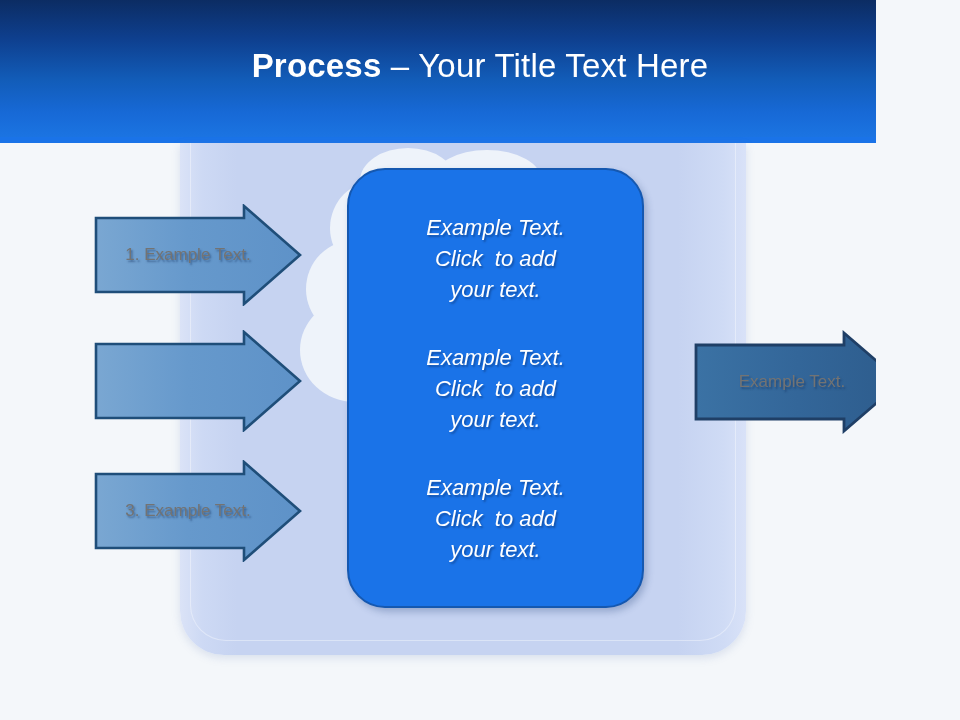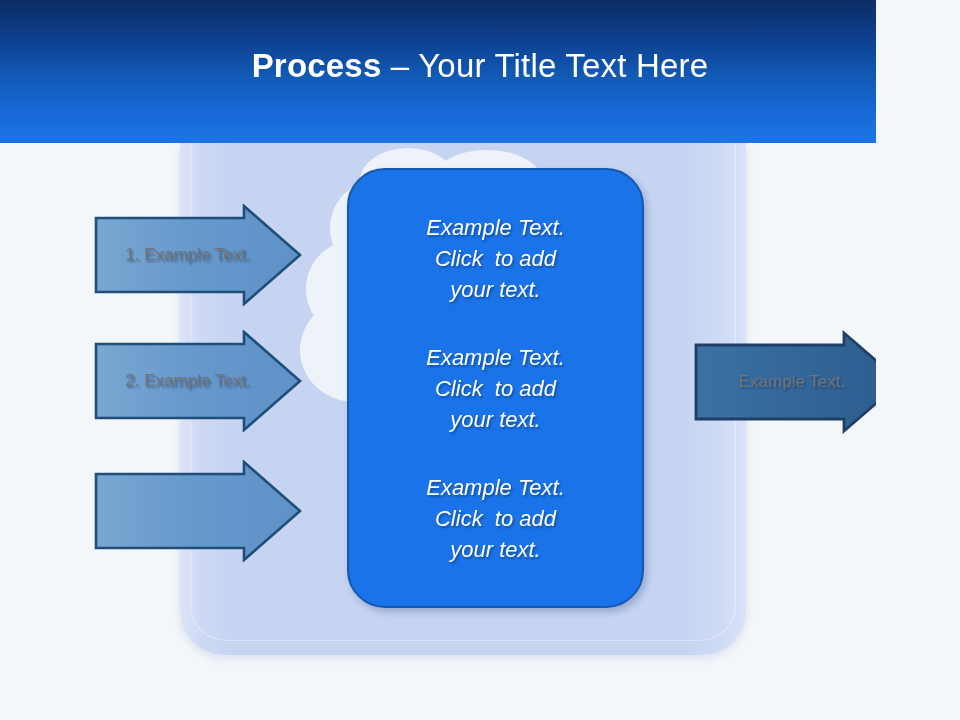--- a/index.html
+++ b/index.html
@@ -236,34 +236,34 @@
     <svg width="208" height="102" viewBox="0 0 208 102">
       <defs>
         <linearGradient id="gin2" x1="0" y1="0" x2="1" y2="0">
           <stop offset="0" stop-color="#7aa7d2"></stop>
           <stop offset="0.45" stop-color="#6699cc"></stop>
           <stop offset="1" stop-color="#5e92c8"></stop>
         </linearGradient>
       </defs>
       <polygon points="2,14 150,14 150,2 206,51 150,100 150,88 2,88" fill="url(#gin2)" stroke="#1f4e79" stroke-width="2.6" stroke-linejoin="miter"></polygon>
     </svg>
-    <span class="arrow-label">2. Example Text.</span>
   </div>
 
   <div class="arrow arrow-in" id="arrow-in-3">
     <svg width="208" height="102" viewBox="0 0 208 102">
       <defs>
         <linearGradient id="gin3" x1="0" y1="0" x2="1" y2="0">
           <stop offset="0" stop-color="#7aa7d2"></stop>
           <stop offset="0.45" stop-color="#6699cc"></stop>
           <stop offset="1" stop-color="#5e92c8"></stop>
         </linearGradient>
       </defs>
       <polygon points="2,14 150,14 150,2 206,51 150,100 150,88 2,88" fill="url(#gin3)" stroke="#1f4e79" stroke-width="2.6" stroke-linejoin="miter"></polygon>
     </svg>
+    <span class="arrow-label">3. Example Text.</span>
   </div>
 
   <div class="arrow" id="arrow-out">
     <svg width="209" height="104" viewBox="0 0 209 104">
       <defs>
         <linearGradient id="gout" x1="0" y1="0" x2="1" y2="0">
           <stop offset="0" stop-color="#3b72a4"></stop>
           <stop offset="0.5" stop-color="#336699"></stop>
           <stop offset="1" stop-color="#2d5c8c"></stop>
         </linearGradient>

